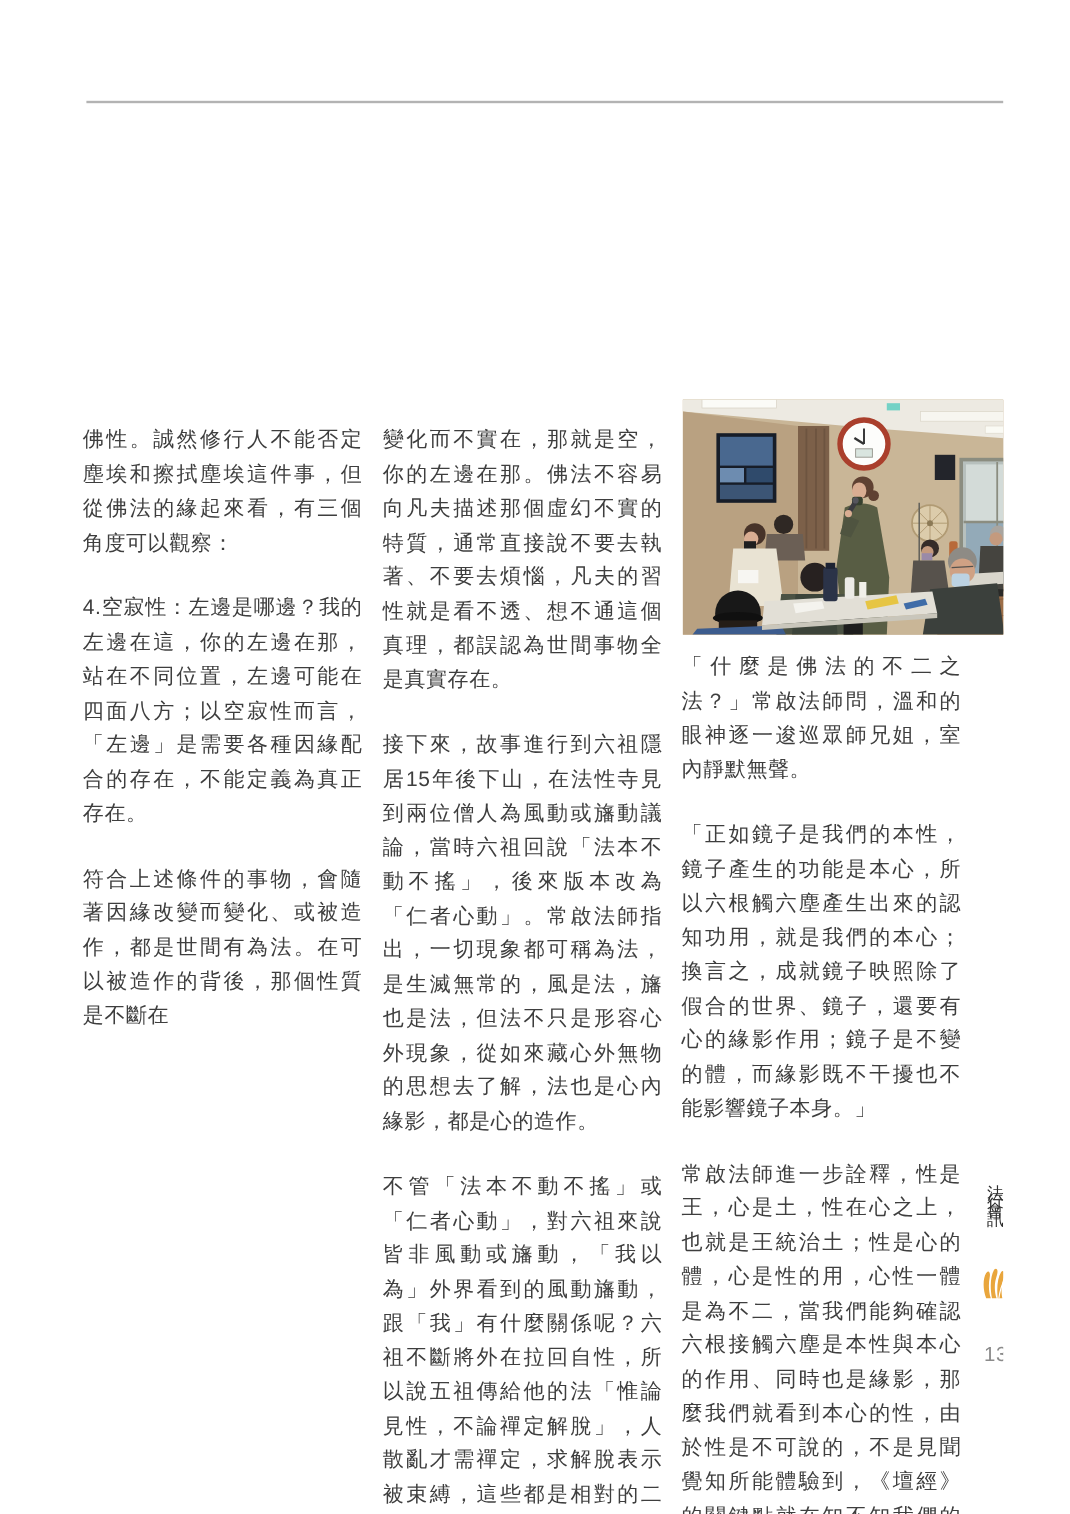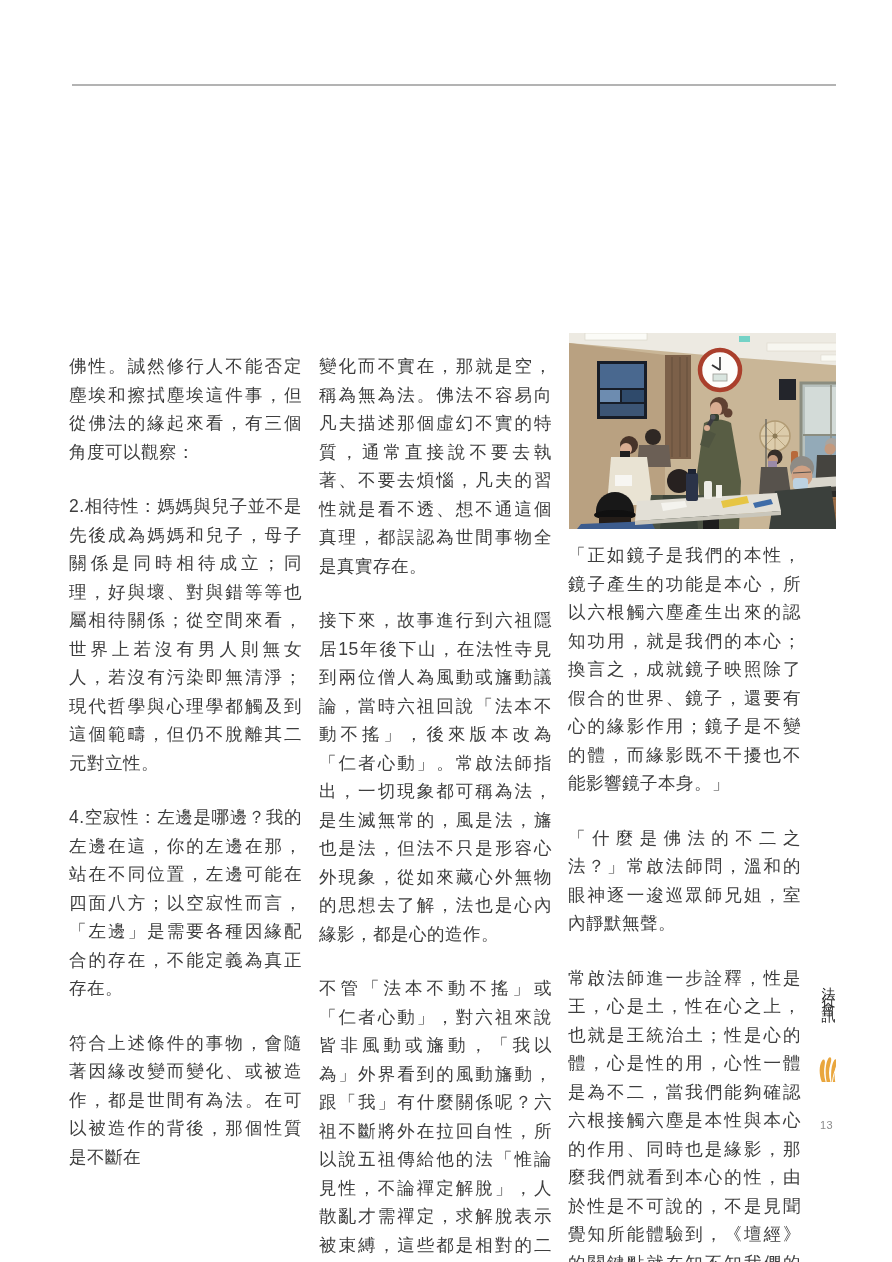--- a/index.html
+++ b/index.html
@@ -32,21 +32,21 @@
     position:absolute;left:820px;top:976px;height:90px;
     writing-mode:vertical-rl;text-orientation:upright;
     font-family:"DejaVu Serif", serif;
     font-size:14px;letter-spacing:7px;color:#2d2d2d;
   }
   .journal-logo{
     position:absolute;left:818px;top:1056px;width:23px;height:27px;
   }
   .page-number{
     position:absolute;left:820px;top:1119px;
-    font-size:11px;color:#8b8b8b;letter-spacing:0.5px;
+    font-size:17px;color:#8b8b8b;letter-spacing:0.5px;
   }
 </style>
 </head>
 <body>
 
 <div class="page">
 
   <div class="top-rule"></div>
 
   <div class="photo" aria-label="講堂內一位師姐站立持麥克風發問，戴口罩的聽眾圍坐長桌聆聽，牆上有掛鐘與電視">
@@ -178,34 +178,33 @@
         <rect x="147" y="152" width="6" height="13" fill="#f1f0ea"></rect>
         <polygon points="152,168 178,163 180,170 154,175" fill="#e6c544"></polygon>
         <polygon points="184,170 202,166 204,171 186,175" fill="#3f6ca8"></polygon>
         <polygon points="92,170 116,168 118,174 94,178" fill="#f4f3ee"></polygon>
       </g>
     </svg>
   </div>
 
   <div class="col col1">
     <p>佛性。誠然修行人不能否定塵埃和擦拭塵埃這件事，但從佛法的緣起來看，有三個角度可以觀察：</p>
-    <p>2.相待性：媽媽與兒子並不是先後成為媽媽和兒子，母子關係是同時相待成立；同理，好與壞、對與錯等等也屬相待關係；從空間來看，世界上若沒有男人則無女人，若沒有污染即無清淨；現代哲學與心理學都觸及到這個範疇，但仍不脫離其二元對立性。</p>
     <p>4.空寂性：左邊是哪邊？我的左邊在這，你的左邊在那，站在不同位置，左邊可能在四面八方；以空寂性而言，「左邊」是需要各種因緣配合的存在，不能定義為真正存在。</p>
     <p>符合上述條件的事物，會隨著因緣改變而變化、或被造作，都是世間有為法。在可以被造作的背後，那個性質是不斷在</p>
   </div>
 
   <div class="col col2">
-    <p>變化而不實在，那就是空，稱為無為法。佛法不容易向凡夫描述那個虛幻不實的特質，通常直接說不要去執著、不要去煩惱，凡夫的習性就是看不透、想不通這個真理，都誤認為世間事物全是真實存在。</p>
+    <p>變化而不實在，那就是空，你的左邊在那。佛法不容易向凡夫描述那個虛幻不實的特質，通常直接說不要去執著、不要去煩惱，凡夫的習性就是看不透、想不通這個真理，都誤認為世間事物全是真實存在。</p>
     <p>接下來，故事進行到六祖隱居15年後下山，在法性寺見到兩位僧人為風動或旛動議論，當時六祖回說「法本不動不搖」，後來版本改為「仁者心動」。常啟法師指出，一切現象都可稱為法，是生滅無常的，風是法，旛也是法，但法不只是形容心外現象，從如來藏心外無物的思想去了解，法也是心內緣影，都是心的造作。</p>
     <p>不管「法本不動不搖」或「仁者心動」，對六祖來說皆非風動或旛動，「我以為」外界看到的風動旛動，跟「我」有什麼關係呢？六祖不斷將外在拉回自性，所以說五祖傳給他的法「惟論見性，不論禪定解脫」，人散亂才需禪定，求解脫表示被束縛，這些都是相對的二法，離開兩邊的不二才是佛法，是宇宙唯一真理。</p>
   </div>
 
   <div class="col col3">
+    <p>「什麼是佛法的不二之法？」常啟法師問，溫和的眼神逐一逡巡眾師兄姐，室內靜默無聲。</p>
     <p>「正如鏡子是我們的本性，鏡子產生的功能是本心，所以六根觸六塵產生出來的認知功用，就是我們的本心；換言之，成就鏡子映照除了假合的世界、鏡子，還要有心的緣影作用；鏡子是不變的體，而緣影既不干擾也不能影響鏡子本身。」</p>
-    <p>「什麼是佛法的不二之法？」常啟法師問，溫和的眼神逐一逡巡眾師兄姐，室內靜默無聲。</p>
     <p>常啟法師進一步詮釋，性是王，心是土，性在心之上，也就是王統治土；性是心的體，心是性的用，心性一體是為不二，當我們能夠確認六根接觸六塵是本性與本心的作用、同時也是緣影，那麼我們就看到本心的性，由於性是不可說的，不是見聞覺知所能體驗到，《壇經》的關鍵點就在知不知我們的本性是鏡子、只是反應這個世界而已；原本不存在的事物是空，產生</p>
   </div>
 
   <div class="journal-title">法行會訊</div>
 
   <div class="journal-logo">
     <svg width="23" height="27" viewBox="0 0 24 28">
       <g fill="#e9a63d">
         <path d="M4 27 C1 19 1 10 4 5 C6 2 8 4 7 9 C6 14 6 21 8 27 Z"></path>
         <path d="M9 27 C7 16 8 7 11 2 C13 0 15 2 13 8 C11 14 11 21 13 27 Z"></path>

